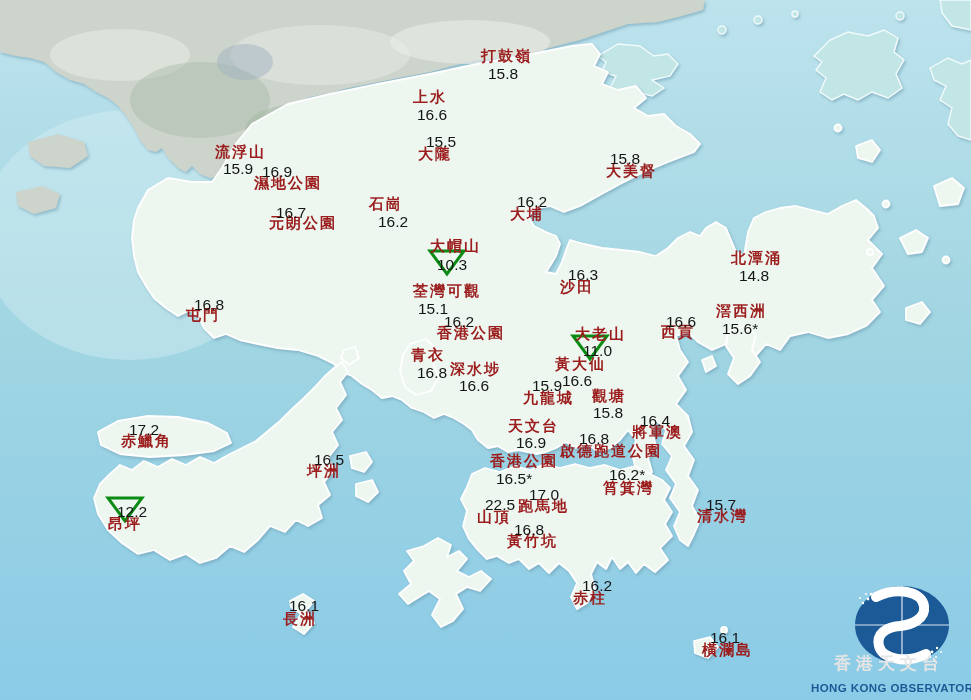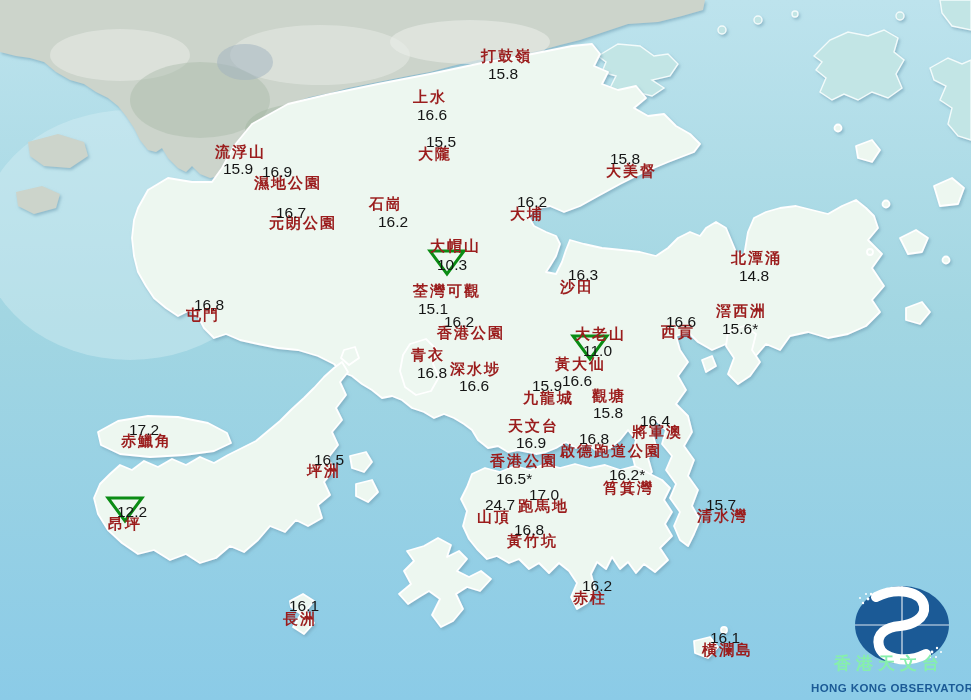--- a/index.html
+++ b/index.html
@@ -27,21 +27,21 @@
     font-size:19px;font-weight:600;letter-spacing:1px;color:#000;
     white-space:nowrap;
   }
   #hko-logo{
     position:absolute;right:0;bottom:0;width:160px;height:128px;z-index:15;
     text-align:center;
   }
   .logo-cjk{
     position:absolute;left:0;right:4px;bottom:25px;
     font-family:"DejaVu Serif","Liberation Serif",serif;
-    font-size:17px;font-weight:700;letter-spacing:5px;color:#86efac;
+    font-size:17px;font-weight:700;letter-spacing:5px;color:#e5e5e5;
     white-space:nowrap;
   }
   .logo-en{
     position:absolute;left:0;right:2px;bottom:6px;
     font-family:"Liberation Sans",sans-serif;
     font-size:11.5px;font-weight:700;letter-spacing:.4px;color:#1b5a96;
     white-space:nowrap;
   }
 </style>
 </head>
@@ -203,21 +203,21 @@
       <div class="s-val" style="left: 516px; top: 435px;">16.9</div>
       <div class="s-name" style="left: 560px; top: 444px;">啟德跑道公園</div>
       <div class="s-val" style="left: 579px; top: 431px;">16.8</div>
       <div class="s-name" style="left: 490px; top: 454px;">香港公園</div>
       <div class="s-val" style="left: 496px; top: 471px;">16.5*</div>
       <div class="s-name" style="left: 603px; top: 481px;">筲箕灣</div>
       <div class="s-val" style="left: 609px; top: 467px;">16.2*</div>
       <div class="s-name" style="left: 518px; top: 499px;">跑馬地</div>
       <div class="s-val" style="left: 529px; top: 487px;">17.0</div>
       <div class="s-name" style="left: 477px; top: 510px;">山頂</div>
-      <div class="s-val" style="left: 485px; top: 497px;">24.7</div>
+      <div class="s-val" style="left: 485px; top: 497px;">22.5</div>
       <div class="s-name" style="left: 507px; top: 534px;">黃竹坑</div>
       <div class="s-val" style="left: 514px; top: 522px;">16.8</div>
       <div class="s-name" style="left: 121px; top: 434px;">赤鱲角</div>
       <div class="s-val" style="left: 129px; top: 422px;">17.2</div>
       <div class="s-name" style="left: 307px; top: 464px;">坪洲</div>
       <div class="s-val" style="left: 314px; top: 452px;">16.5</div>
       <div class="s-name" style="left: 108px; top: 517px;">昂坪</div>
       <div class="s-val" style="left: 117px; top: 504px;">12.2</div>
       <div class="s-name" style="left: 283px; top: 612px;">長洲</div>
       <div class="s-val" style="left: 289px; top: 598px;">16.1</div>

